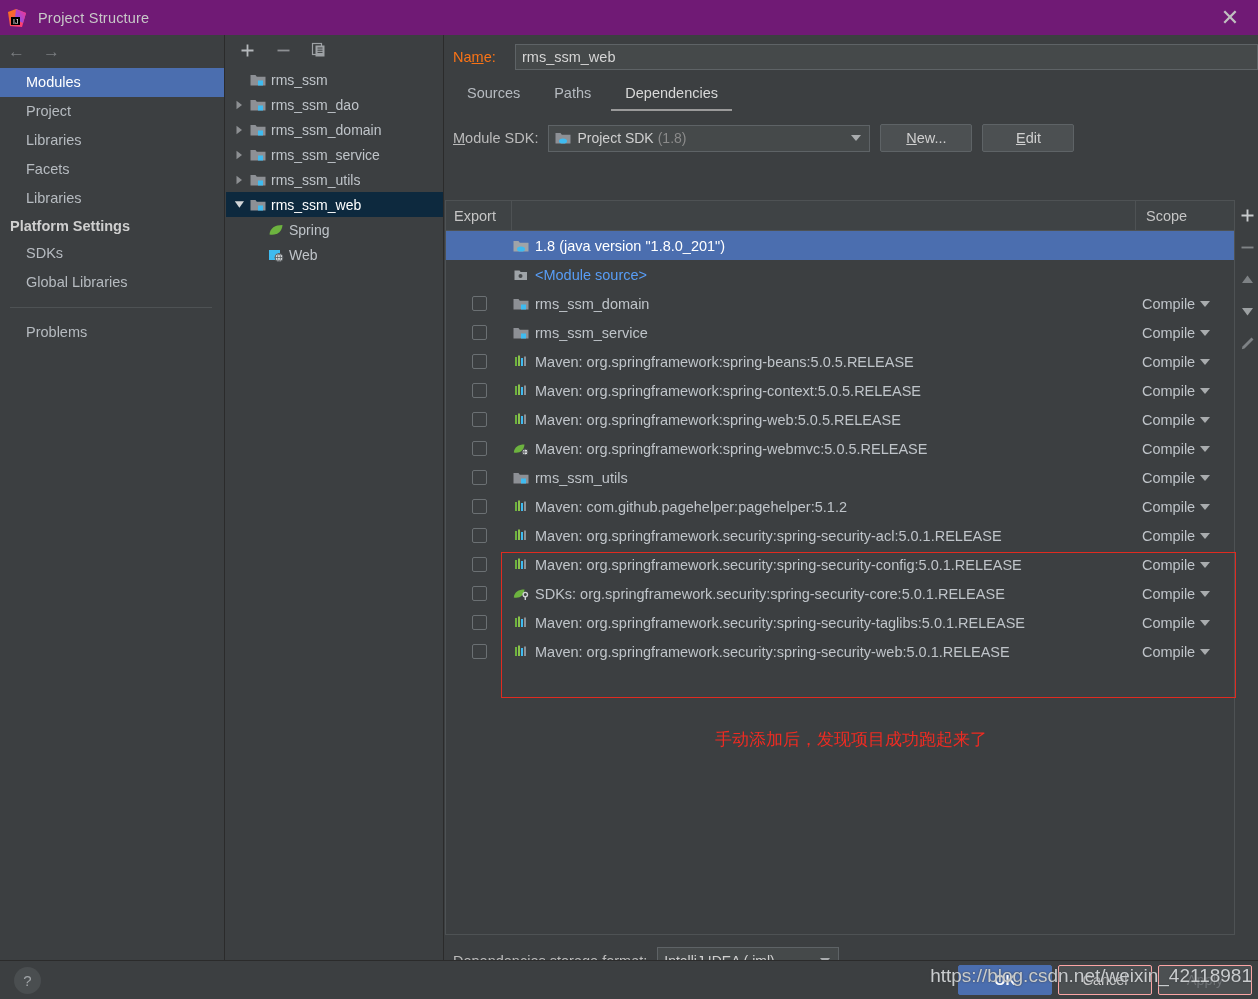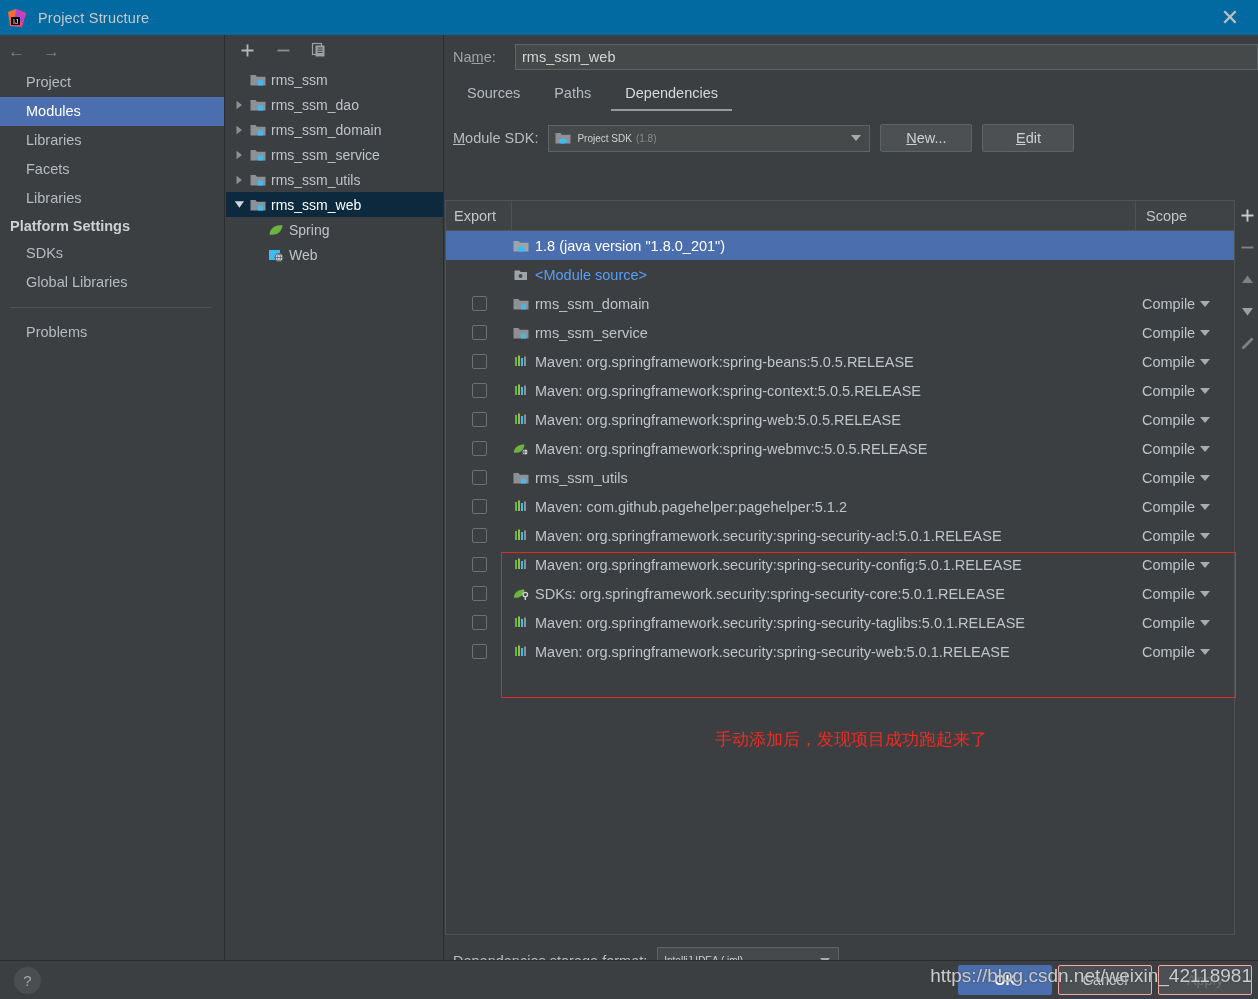--- a/index.html
+++ b/index.html
@@ -9,21 +9,21 @@
     font-family: "Liberation Sans", "DejaVu Sans", sans-serif;
     color: #bbbbbb;
     overflow: hidden;
     -webkit-font-smoothing: antialiased;
   }
   .win { position: relative; width: 1258px; height: 999px; background: #3c3f41; }
 
   
   .titlebar {
     position: absolute; left: 0; top: 0; width: 1258px; height: 35px;
-    background: #0369a1; display: flex; align-items: center;
+    background: #701a75; display: flex; align-items: center;
   }
   .logo { width: 18px; height: 18px; margin-left: 8px; position: relative; flex: 0 0 auto; }
   .logo svg { display: block; }
   .title-text {
     margin-left: 12px; font-size: 14.5px; color: #c8c8c8; letter-spacing: .2px;
   }
   .close-btn {
     position: absolute; right: 6px; top: 0px; width: 44px; height: 35px;
     display: flex; align-items: center; justify-content: center;
     font-size: 22px; color: #c0c0c0; font-weight: 300; cursor: pointer;
@@ -63,40 +63,40 @@
   .tnode.sel { background: #0d293e; color: #ffffff; }
   .twist { width: 18px; display: flex; align-items: center; justify-content: center; flex: 0 0 18px; }
   .twist svg { display: block; }
   .ticon { width: 20px; display: flex; align-items: center; justify-content: center; flex: 0 0 20px; margin-right: 3px; }
   .tnode.child { padding-left: 40px; }
 
   
   .content { position: absolute; left: 445px; top: 35px; width: 813px; height: 925px; background: #3c3f41; }
 
   .namerow { display: flex; align-items: center; height: 44px; padding: 0 0 0 8px; }
-  .namelabel { font-size: 14.5px; color: #a3a3a3; width: 62px; }
+  .namelabel { font-size: 14.5px; color: #f97316; width: 62px; }
   .u { text-decoration: underline; }
   .nameinput {
     flex: 1; height: 26px; background: #45494a; border: 1px solid #5e6366;
     color: #d5d5d5; font-size: 14.5px; padding: 0 6px; outline: none;
     font-family: "Liberation Sans", sans-serif;
   }
 
   .tabs { display: flex; align-items: flex-start; height: 36px; padding-left: 8px; gap: 6px; }
   .tab {
     font-size: 14.5px; color: #b6bbc0; padding: 6px 14px 8px 14px; cursor: pointer;
     border-bottom: 2px solid transparent;
   }
   .tab.active { color: #d8d8d8; border-bottom: 2px solid #9a9a9a; }
 
   .sdkrow { display: flex; align-items: center; height: 46px; padding-left: 8px; gap: 10px; }
   .sdklabel { font-size: 14.5px; color: #bbbbbb; }
   .combo {
     height: 27px; background: #45494a; border: 1px solid #5e6366; color: #d0d0d0;
-    font-size: 10px; display: flex; align-items: center; padding: 0 6px;
+    font-size: 14px; display: flex; align-items: center; padding: 0 6px;
     cursor: pointer; position: relative;
   }
   .combo .caret { position: absolute; right: 8px; top: 50%; transform: translateY(-50%); }
   .combo-sdk { width: 322px; }
   .dim { color: #8b8b8b; margin-left: 4px; }
   .btn {
     height: 28px; min-width: 92px; background: #4c5052; border: 1px solid #5e6366;
     color: #cfcfcf; font-size: 14.5px; display: flex; align-items: center;
     justify-content: center; cursor: pointer; border-radius: 2px;
     font-family: "Liberation Sans", sans-serif;
@@ -214,22 +214,22 @@
     <div class="title-text">Project Structure</div>
     <div class="close-btn">✕</div>
   </div>
 
   <div class="sidebar">
     <div class="navrow">
       <span class="navarrow">←</span>
       <span class="navarrow">→</span>
     </div>
 
+    <div class="side-item sel">Modules</div>
     <div class="side-item">Project</div>
-    <div class="side-item sel">Modules</div>
     <div class="side-item">Libraries</div>
     <div class="side-item">Facets</div>
     <div class="side-item">Libraries</div>
 
     <div class="side-group">Platform Settings</div>
     <div class="side-item">SDKs</div>
     <div class="side-item">Global Libraries</div>
 
     <div class="side-sep"></div>
     <div class="side-item">Problems</div>

